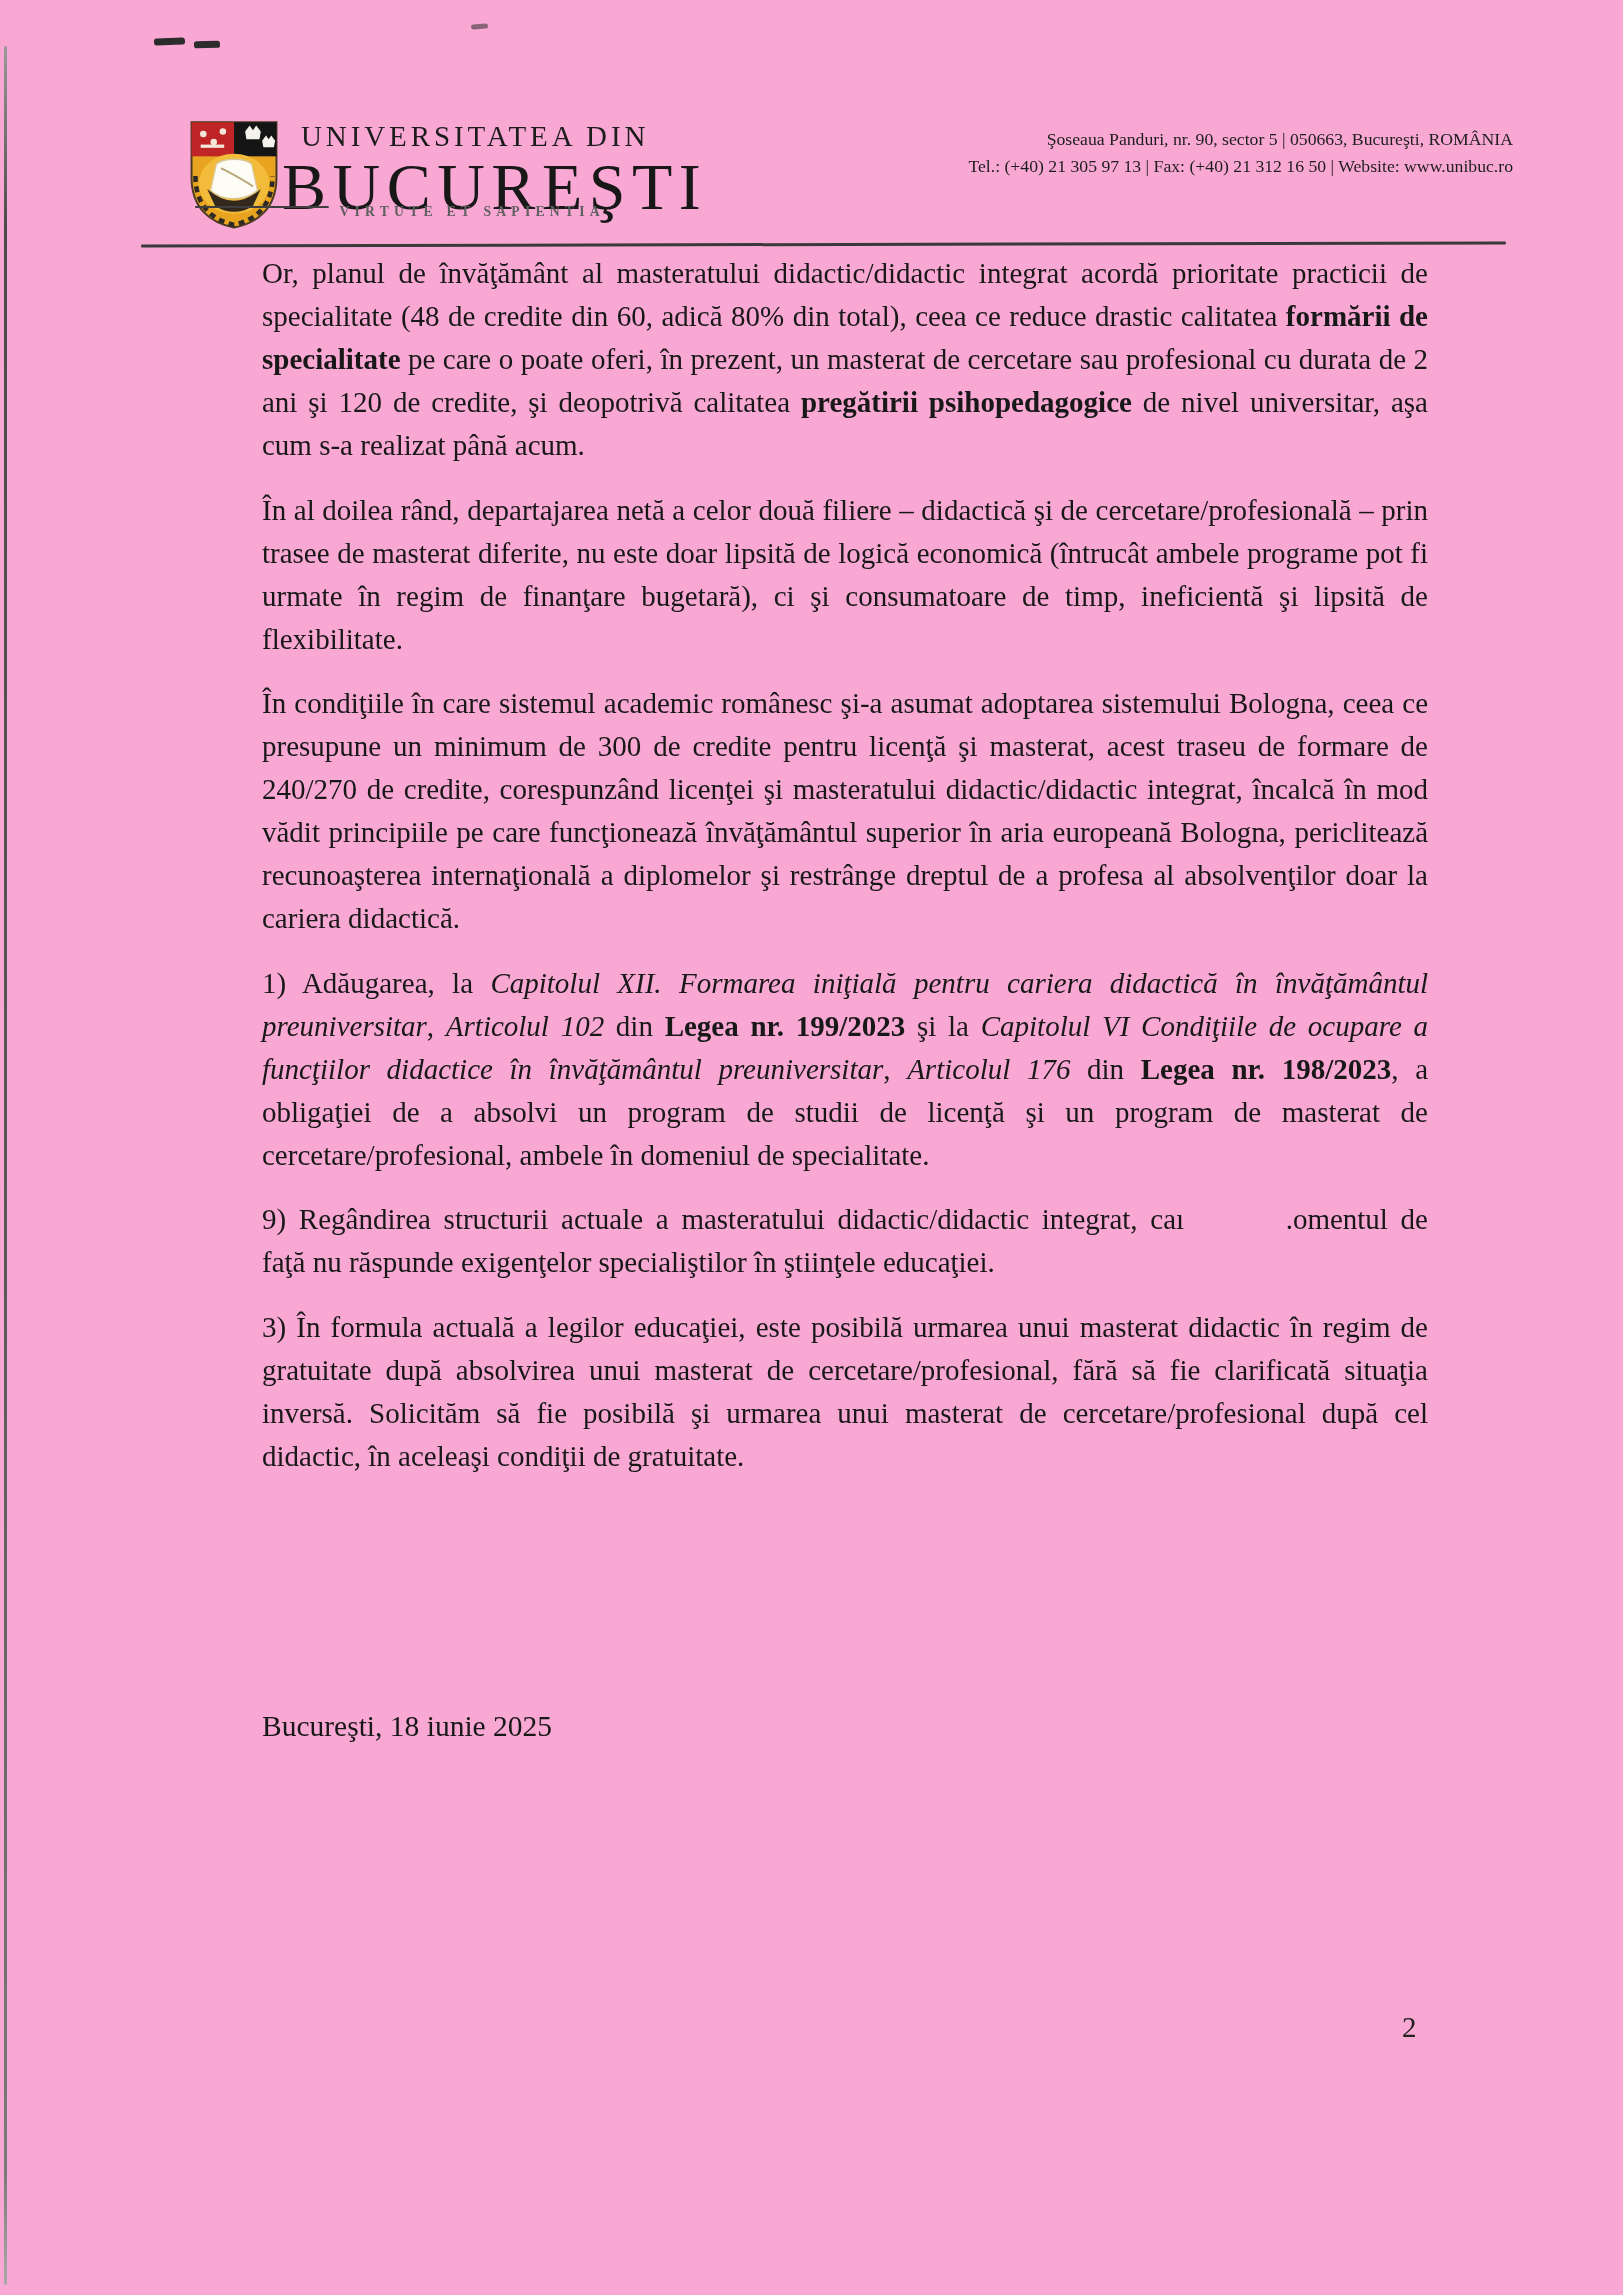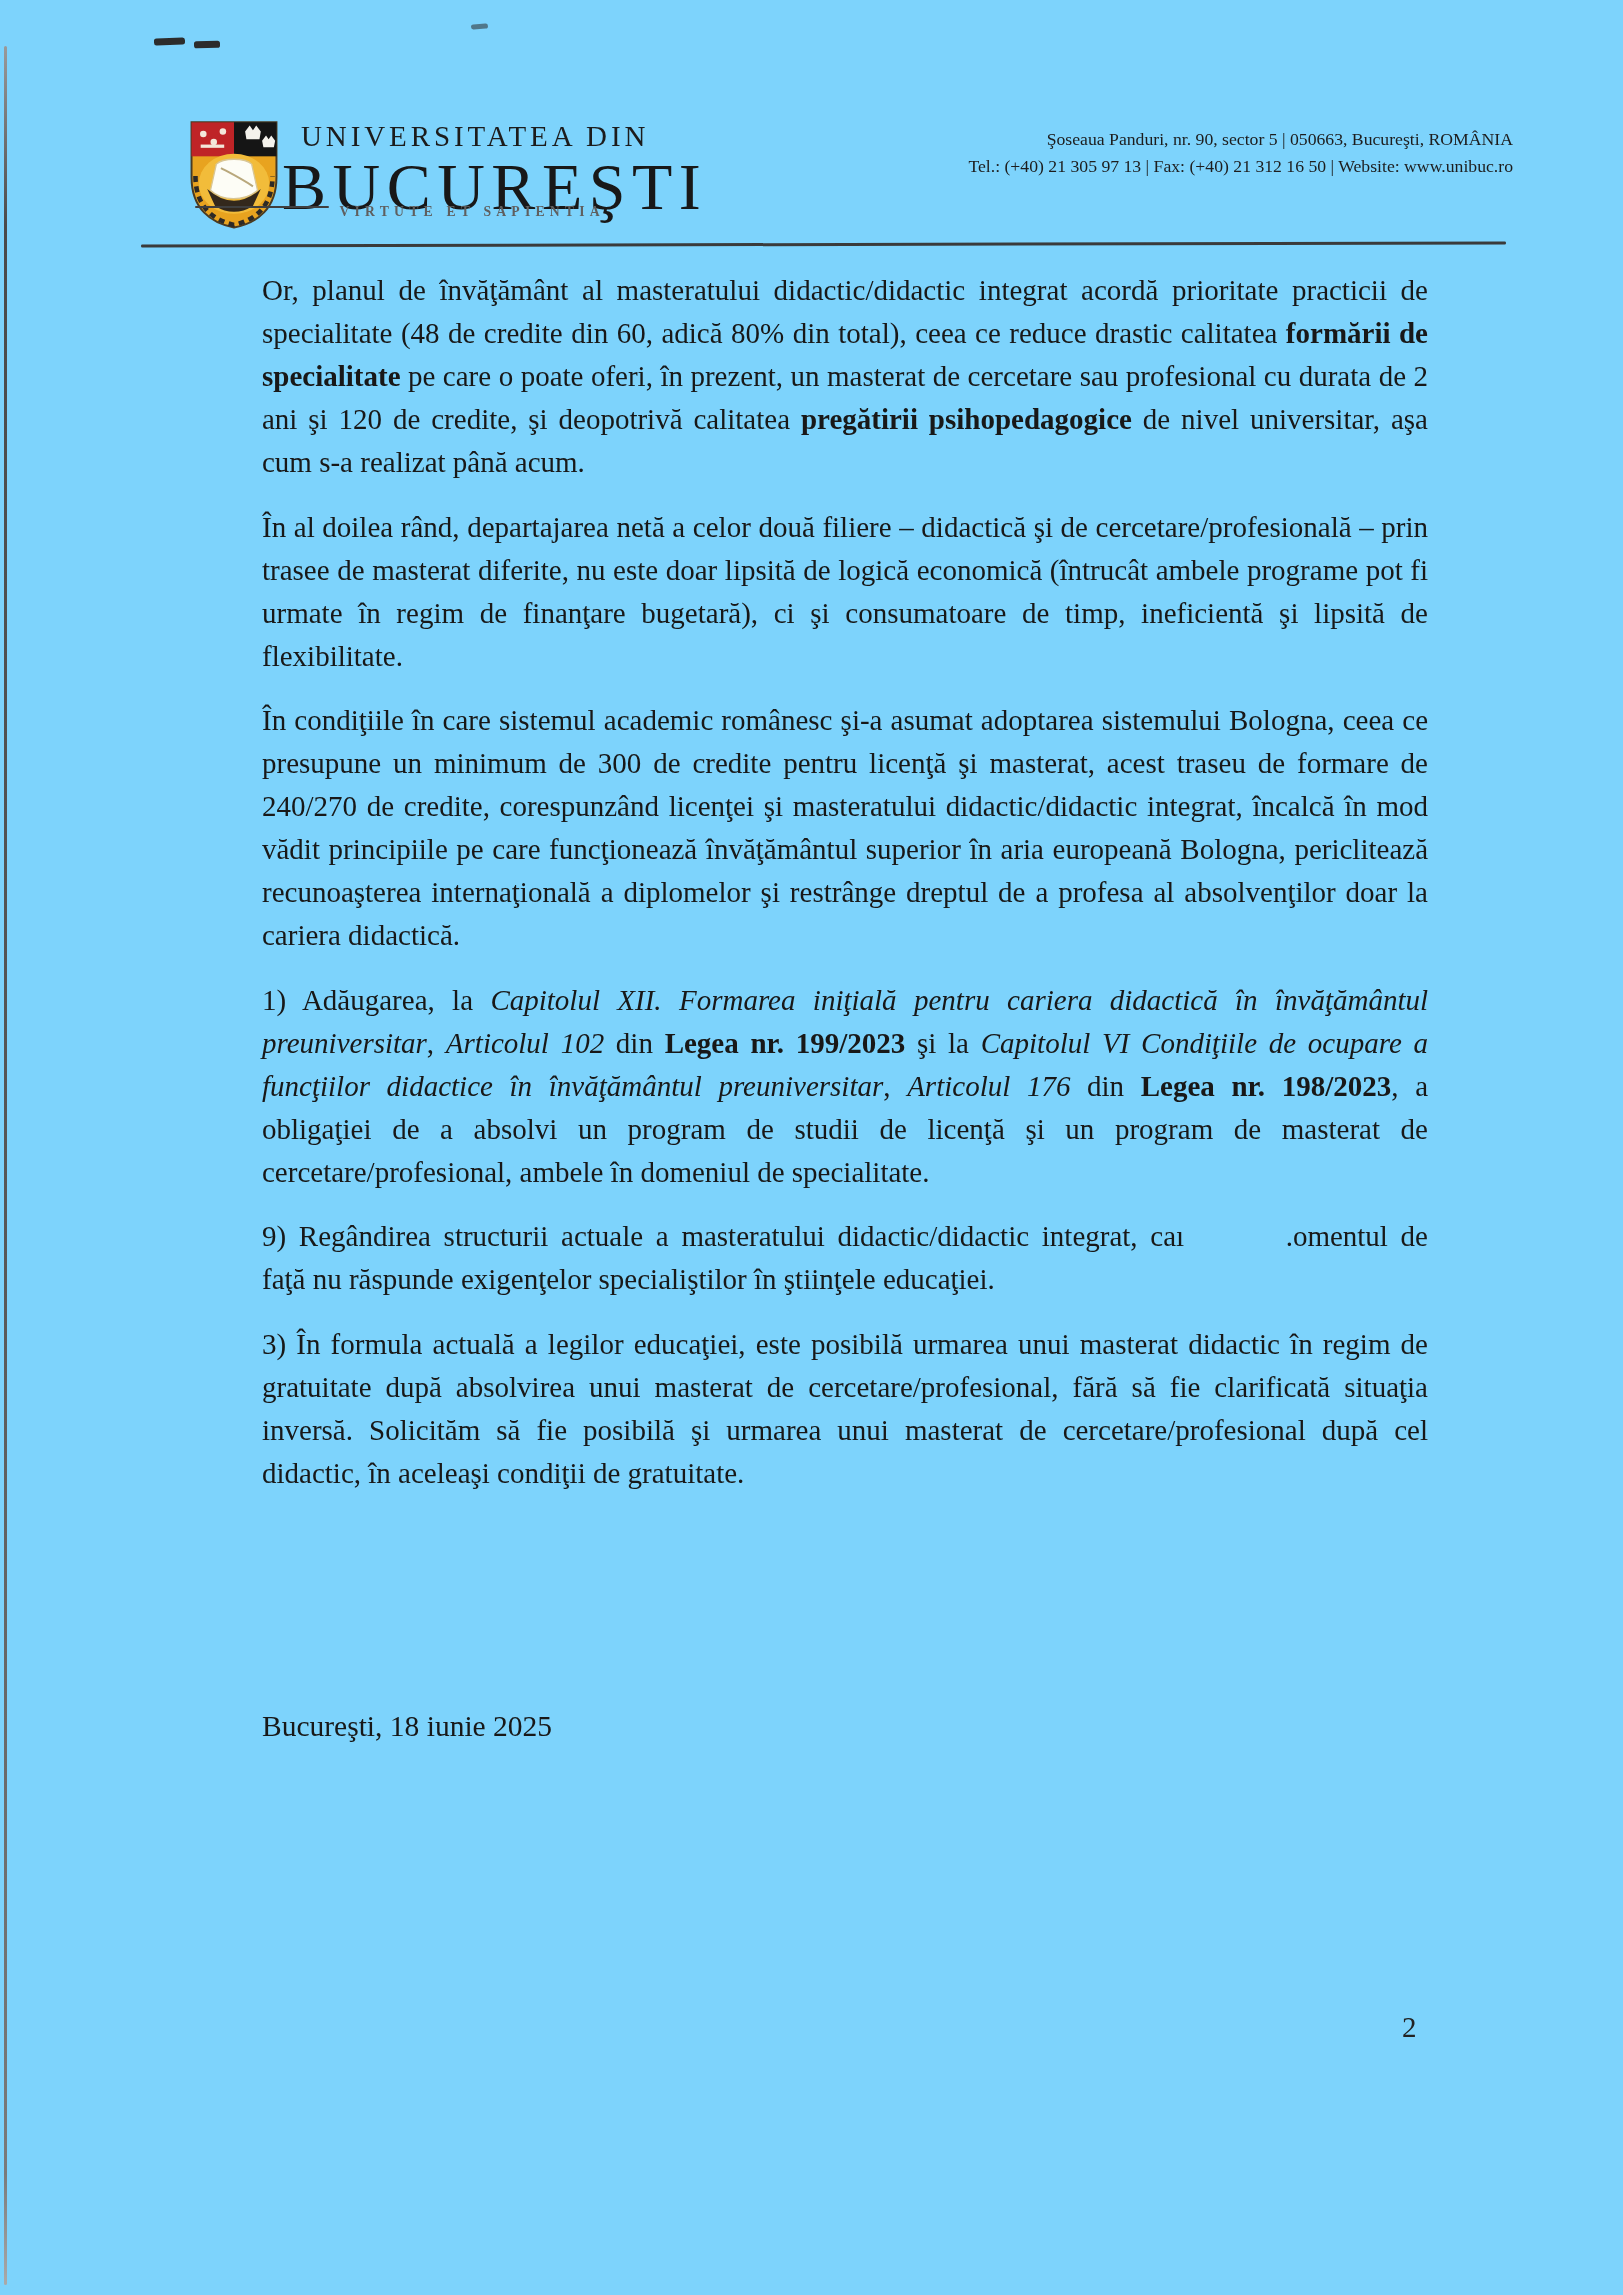--- a/index.html
+++ b/index.html
@@ -1,19 +1,19 @@
 <!DOCTYPE html>
 <html style="font-size:10.5px"><head>
 <meta charset="utf-8">
 <style>
   html,body{margin:0;padding:0;background:#ffffff;}
   .page{
     position:relative;
     width:1623px;height:2295px;
-    background:#7dd3fc;
+    background:#f9a8d4;
     overflow:hidden;
     font-family:"Liberation Serif","DejaVu Serif",serif;
     color:#1f1f1f;
   }
   
   .left-edge{
     position:absolute;left:3.9px;top:46px;width:3.3px;height:2239px;
     background:linear-gradient(#9a9a9a,#4a4a4a 8%,#585858 55%,#7a7a7a 95%,#aaa);
     border-radius:2px;
   }
@@ -44,21 +44,21 @@
     font-size:25px;font-weight:bold;color:#101010;letter-spacing:0.3px;white-space:nowrap;
   }
   .senate-address{margin-top:11.8px;font-size:17.7px;color:#1d1d1d;white-space:nowrap;}
   .senate-contact{margin-top:5.9px;font-size:17.7px;color:#1d1d1d;white-space:nowrap;}
   .rule{
     position:absolute;left:141px;top:243px;width:1365px;height:2.6px;
     background:#3a3a3a;transform:rotate(-.12deg);border-radius:1.3px;
   }
   
   .doc{
-    position:absolute;left:262px;top:269px;width:1166px;
+    position:absolute;left:262px;top:252px;width:1166px;
     font-size:29px;line-height:43px;text-align:justify;color:#181818;
   }
   .doc p{margin:0 0 21.6px 0;}
   .doc p.intro{margin-bottom:0;text-indent:77px;text-align-last:justify;}
   .doc p.last{margin-bottom:0;}
   .dateline{
     position:absolute;left:262px;top:1710px;
     font-size:29.5px;color:#181818;white-space:nowrap;
   }
   .pagenum{

